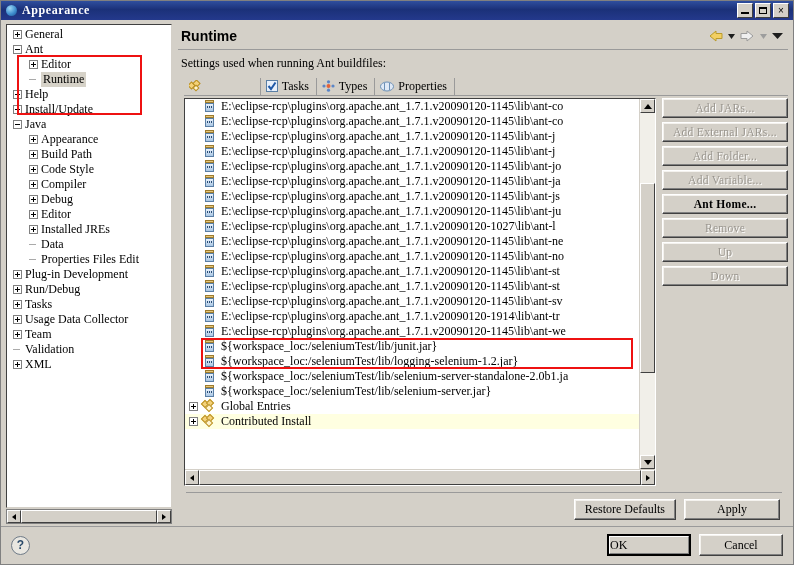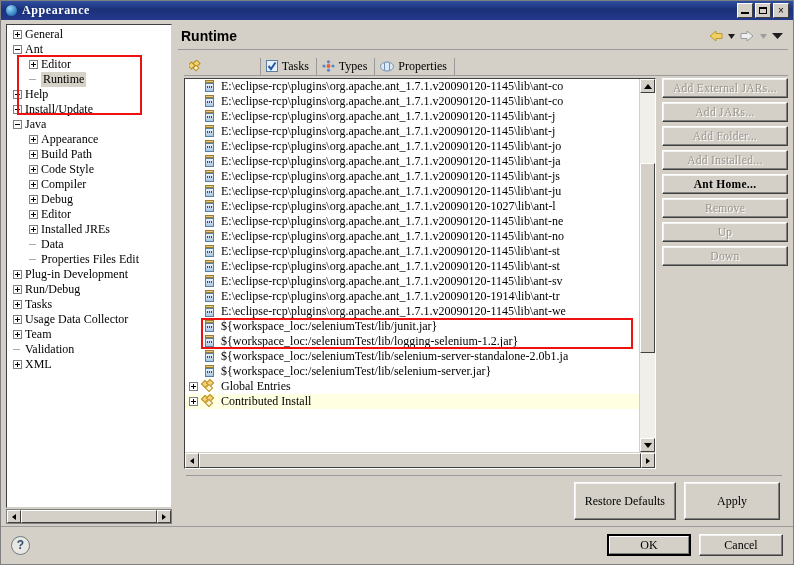--- a/index.html
+++ b/index.html
@@ -261,21 +261,21 @@
   }
   .pbtn.disabled { color: #9a968f; text-shadow: 1px 1px 0 #ffffff; }
   .pbtn.bold { font-weight: bold; }
   
   .bottom-sep { height: 1px; background: #9a9a9a; margin: 6px 8px 0 8px; }
   .bottom-row1 {
     display: flex; justify-content: flex-end; gap: 8px;
     padding: 6px 10px 6px 0;
   }
   .wbtn {
-    min-width: 96px; height: 38px; box-sizing: border-box;
+    min-width: 96px; height: 21px; box-sizing: border-box;
     background: #d4d0c8;
     border: 1px solid #ffffff;
     border-right-color: #404040; border-bottom-color: #404040;
     box-shadow: inset -1px -1px 0 #808080, inset 1px 1px 0 #f4f2ee;
     font-family: "Liberation Serif", serif;
     font-size: 12px;
     display: flex; align-items: center; justify-content: center;
     padding: 0 10px;
   }
   .bottom-sep2 { height: 1px; background: #9a9a9a; }
@@ -301,21 +301,21 @@
     font-family: "Liberation Serif", serif;
     font-size: 12px;
     display: flex; align-items: center; justify-content: center;
     margin-right: 8px;
   }
   .okbtn .inner {
     width: 100%; height: 100%;
     border: 1px solid #ffffff;
     border-right-color: #808080; border-bottom-color: #808080;
     box-sizing: border-box;
-    display: flex; align-items: center; justify-content: center;
+    display: flex; align-items: center; justify-content: flex-start;
   }
   
   .redbox {
     position: absolute; border: 2px solid #ee1111; box-sizing: border-box;
     pointer-events: none; z-index: 50;
   }
 </style>
 </head>
 <body>
 
@@ -487,20 +487,21 @@
             <path d="M1 2 L8 2 L4.5 7 Z" fill="#9d9d9d"></path>
           </svg>
           <svg width="13" height="10">
             <path d="M1 2 L12 2 L6.5 8 Z" fill="#1d1d1d"></path>
           </svg>
         </span>
       </div>
 
       <div class="sep-line"></div>
 
+      <div class="desc">Settings used when running Ant buildfiles:</div>
 
       <div class="tabs" id="tabs-root">
           <div class="tab active">
             <span style="display: inline-flex;">
               <svg width="13" height="12">
                 <g>
                   <rect x="0" y="3" width="5" height="5" fill="#f4d27a" stroke="#b98f1f" transform="rotate(45 2.5 5.5)"></rect>
                   <rect x="5" y="1" width="5" height="5" fill="#f4d27a" stroke="#b98f1f" transform="rotate(45 7.5 3.5)"></rect>
                   <rect x="5" y="6" width="4" height="4" fill="#fff4cf" stroke="#b98f1f" transform="rotate(45 7 8)"></rect>
                 </g>
@@ -727,30 +728,30 @@
               </div>
             <div class="sb-thumb" style="flex:1 1 auto;"></div>
             <div class="sb-btn">
                 <i class="arrow-r"></i>
               </div>
           </div>
         </div>
 
         <div class="btn-col" id="sidebtn-root">
             <div class="pbtn disabled">
+              <span>Add JARs...</span>
+            </div>
+            <div class="pbtn disabled">
               <span>Add External JARs...</span>
-            </div>
-            <div class="pbtn disabled">
-              <span>Add JARs...</span>
             </div>
             <div class="pbtn disabled">
               <span>Add Folder...</span>
             </div>
             <div class="pbtn disabled">
-              <span>Add Installed...</span>
+              <span>Add Variable...</span>
             </div>
             <div class="pbtn bold">
               <span>Ant Home...</span>
             </div>
             <div class="pbtn disabled">
               <span>Remove</span>
             </div>
             <div class="pbtn disabled">
               <span>Up</span>
             </div>

